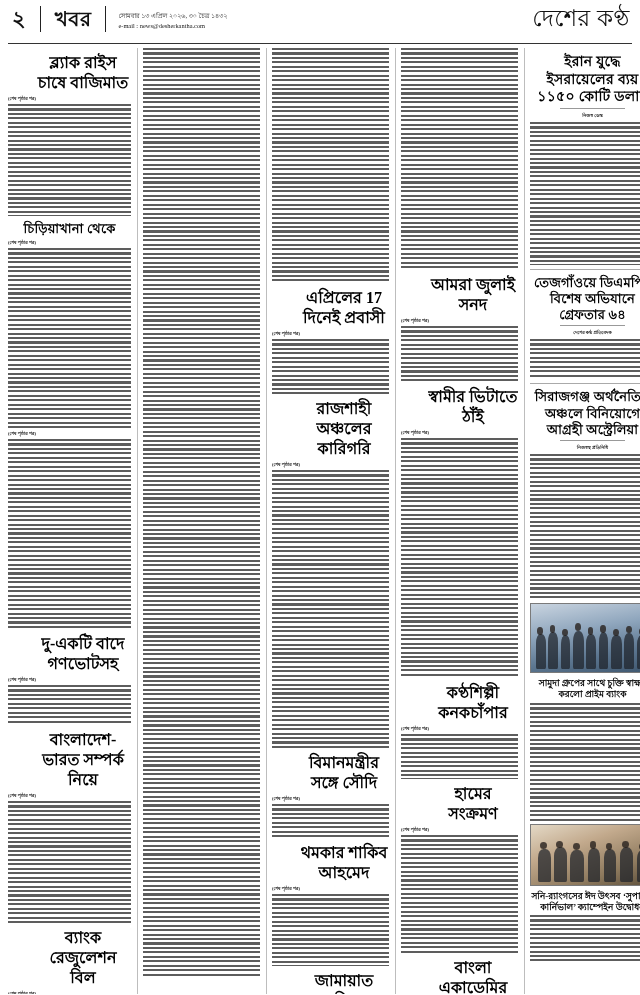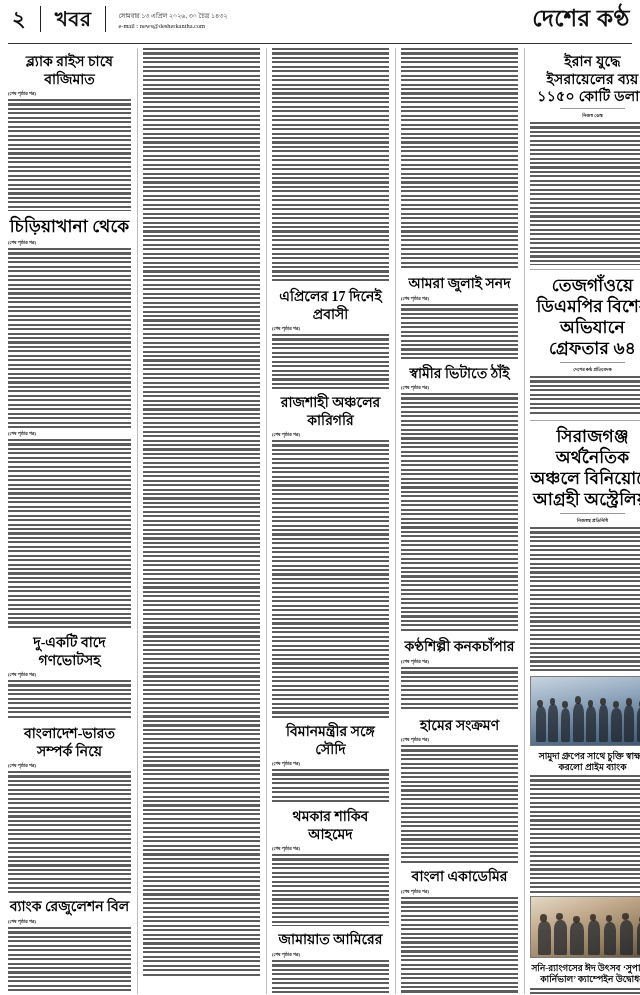--- a/index.html
+++ b/index.html
@@ -35,21 +35,21 @@
     font-size: 20px; font-weight: bold; letter-spacing: 0.5px;
     padding: 0 8px; line-height: 1.2;
   }
   .vrule2 { width: 1px; background: #222; height: 26px; }
   .mh-meta {
     font-size: 6.4px; line-height: 1.55;
     padding-left: 6px; padding-top: 3px;
     color: #1a1a1a;
   }
   .mh-right {
-    font-size: 23px; font-weight: bold; letter-spacing: 0.5px;
+    font-size: 23px; font-weight: normal; letter-spacing: 0.5px;
     padding-right: 2px; line-height: 1.1; text-align: right;
   }
   .mh-rule {
     border-top: 1.6px solid #333;
     margin: 3px 0 4px 0;
   }
 
   
   .cols {
     display: grid;
@@ -66,22 +66,22 @@
 
   
   .hl {
     text-align: center;
     font-weight: bold;
     line-height: 1.25;
     margin: 5px 0 2px 0;
     color: #000;
   }
   .hl-s  { font-size: 9px; }
-  .hl-m  { font-size: 14px; }
-  .hl-l  { font-size: 17px; letter-spacing: 0.2px; }
+  .hl-m  { font-size: 16px; margin-left: 27px; }
+  .hl-l  { font-size: 13px; letter-spacing: 0.2px; }
   .hl-xl { font-size: 14px; letter-spacing: 0.3px; }
 
   .jump {
     font-size: 4.6px;
     font-weight: bold;
     margin: 1px 0 1px 0;
   }
   .byline {
     font-size: 4.6px;
     text-align: center;

